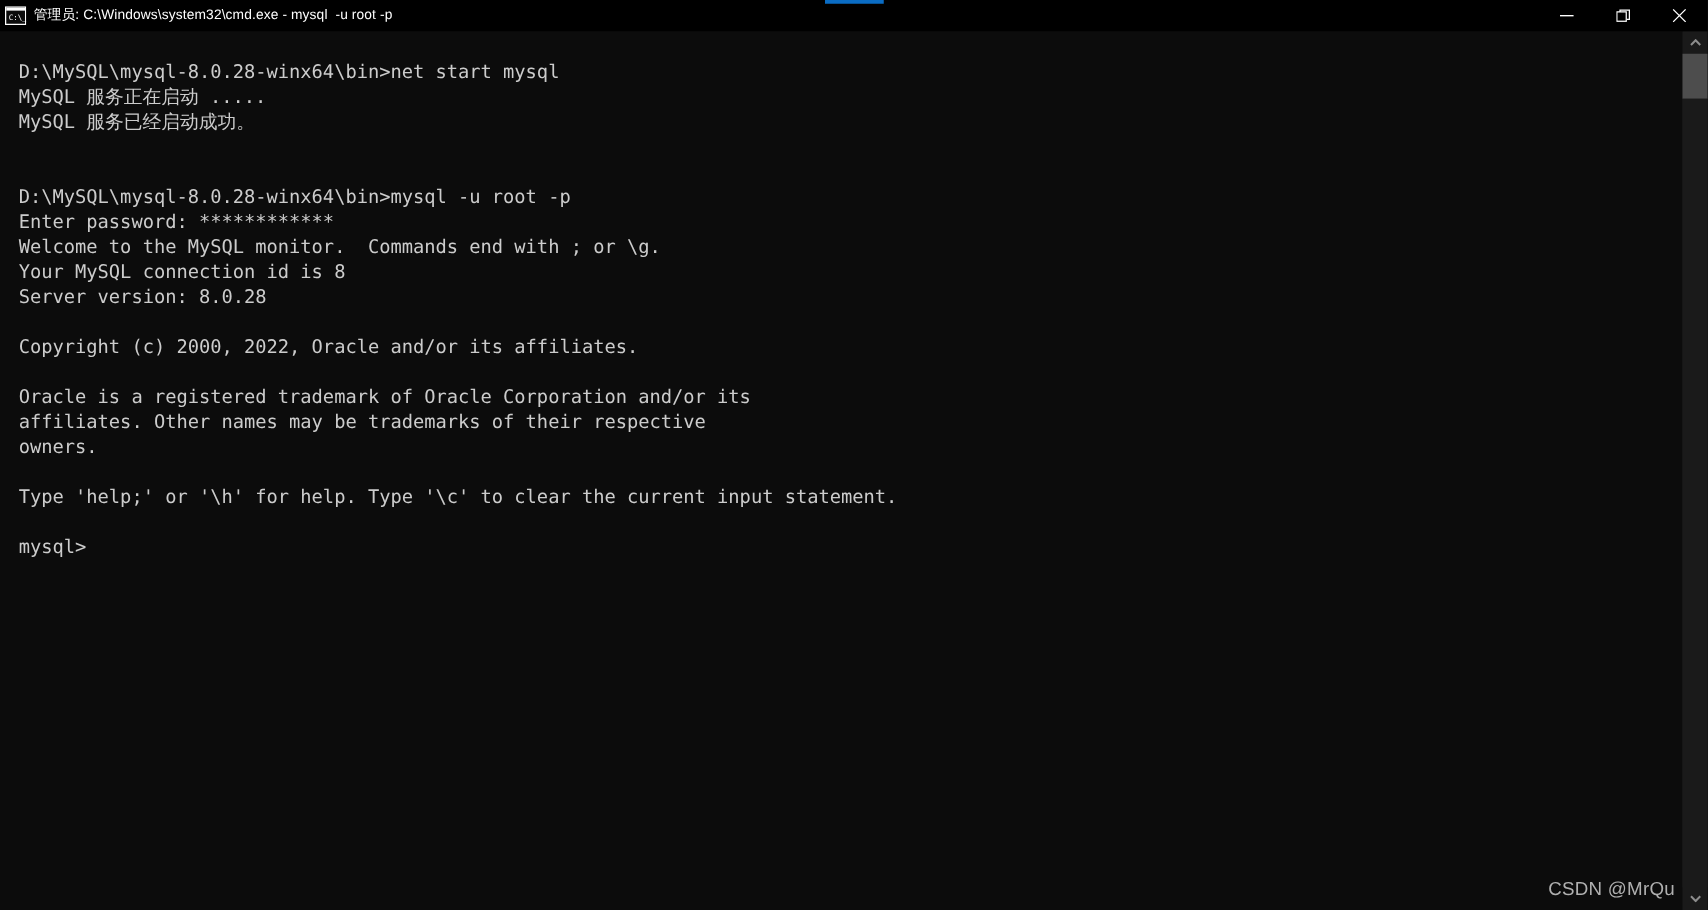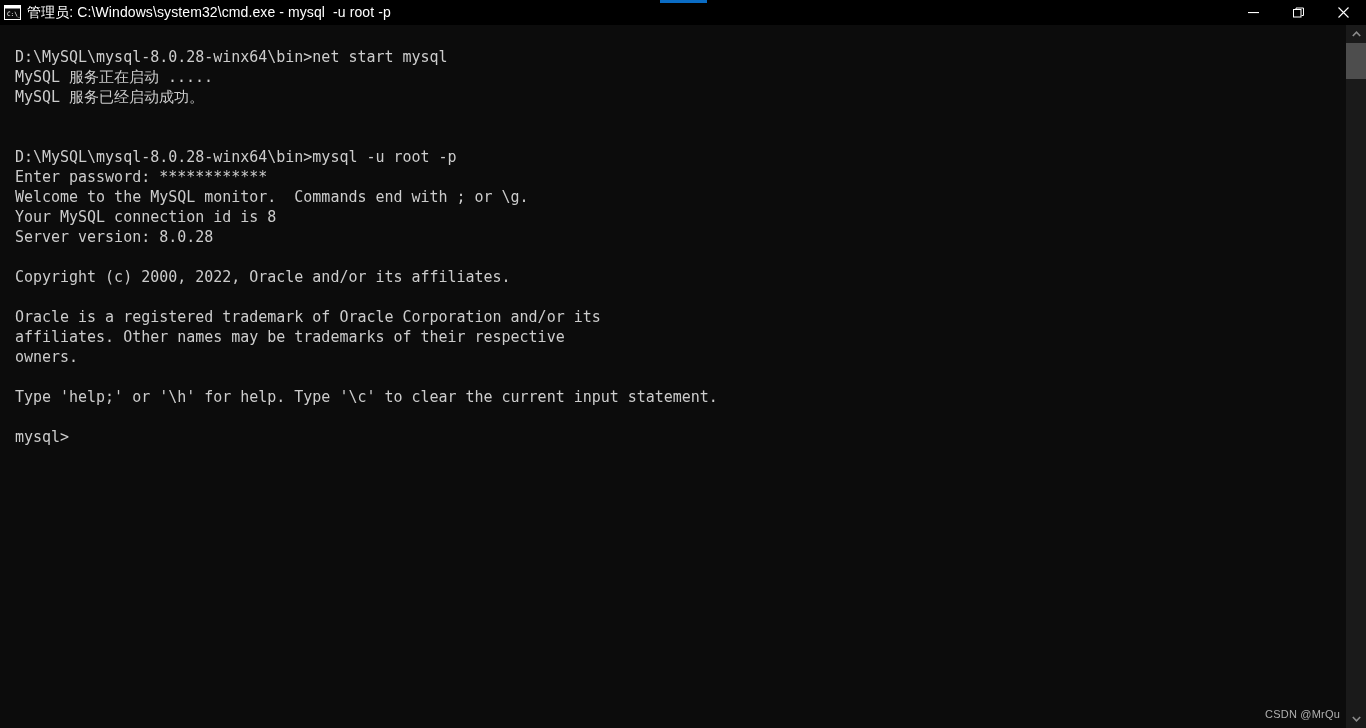--- a/index.html
+++ b/index.html
@@ -48,21 +48,21 @@
     width: 17px;
     height: 15px;
     margin-left: 4px;
     margin-right: 6px;
     flex: 0 0 auto;
     display: block;
   }
   .title-text {
     color: #ffffff;
     font-family: "Liberation Sans", sans-serif;
-    font-size: 14px;
+    font-size: 11px;
     line-height: 25px;
     white-space: pre;
     letter-spacing: 0.1px;
     flex: 1 1 auto;
     overflow: hidden;
   }
   .win-controls {
     display: flex;
     height: 25px;
     flex: 0 0 auto;
@@ -136,21 +136,21 @@
     left: 0;
   }
 
   
   .watermark {
     position: absolute;
     right: 26px;
     bottom: 8px;
     color: #b0b0b0;
     font-family: "Liberation Sans", sans-serif;
-    font-size: 11px;
+    font-size: 15px;
     letter-spacing: 0.2px;
     z-index: 15;
     white-space: pre;
   }
 </style>
 </head>
 <body>
 
 <div id="window">
 

